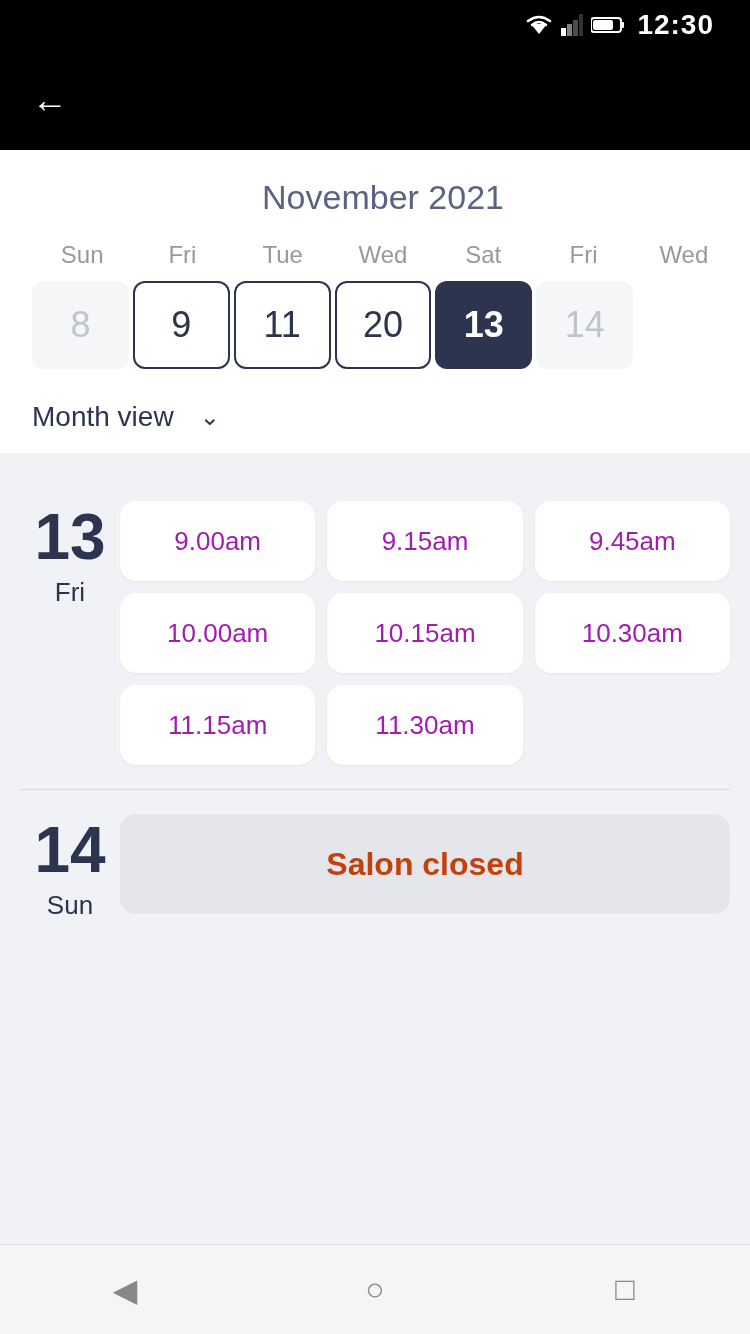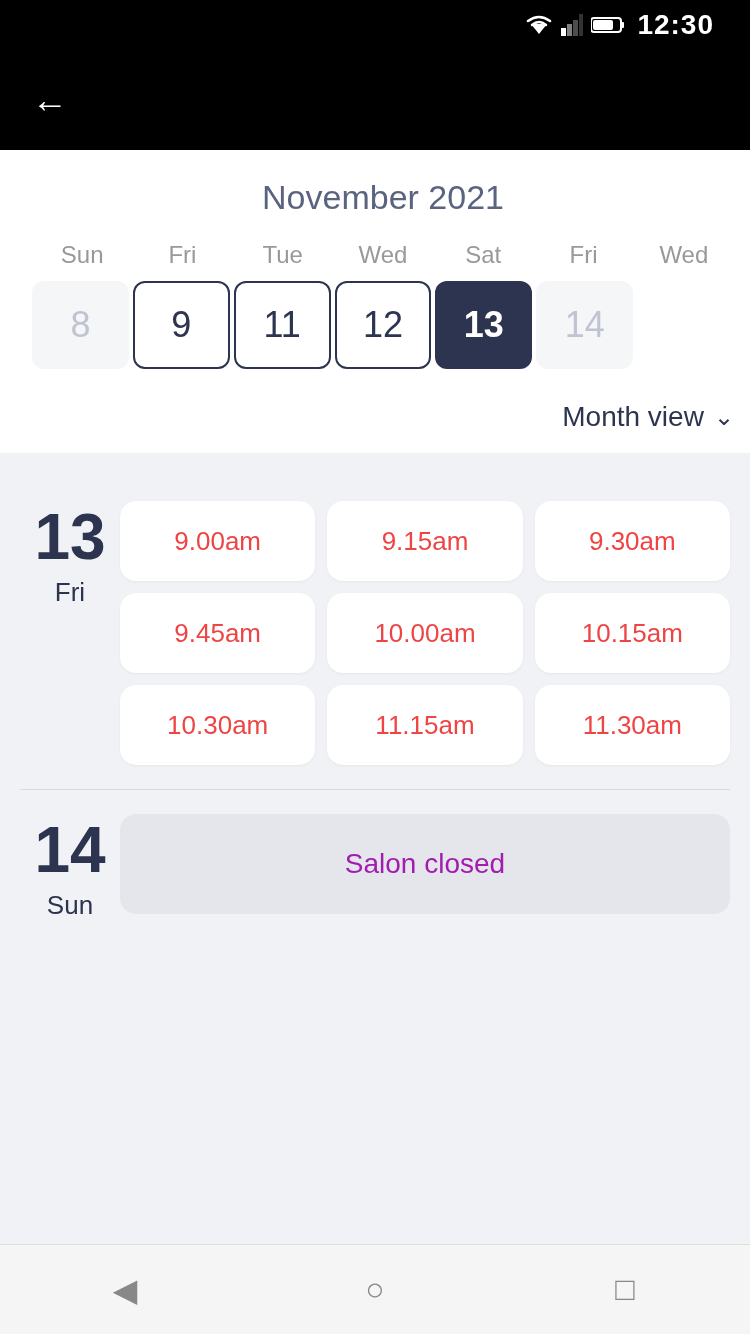--- a/index.html
+++ b/index.html
@@ -106,23 +106,23 @@
     .calendar-day.selected {
       background: #2d3450;
       color: #fff;
       font-weight: 700;
     }
 
     
     .month-view-toggle {
       display: flex;
       align-items: center;
-      justify-content: flex-end;
+      justify-content: flex-start;
       padding: 16px 0 20px 0;
-      gap: 10px;
+      gap: 26px;
       cursor: pointer;
     }
     .month-view-label {
       font-size: 28px;
       color: #2d3450;
     }
     .chevron-down {
       font-size: 24px;
       color: #2d3450;
     }
@@ -152,21 +152,21 @@
     }
     .timeslot-btn {
       background: #fff;
       border: none;
       border-radius: 16px;
       height: 80px;
       display: flex;
       align-items: center;
       justify-content: center;
       font-size: 26px;
-      color: #ef4444;
+      color: #a21caf;
       cursor: pointer;
       box-shadow: 0 1px 3px rgba(0,0,0,0.05);
     }
     .day-row {
       display: flex;
       align-items: flex-start;
       gap: 0;
       padding: 24px 0;
     }
     .day-col {
@@ -191,22 +191,23 @@
     
     .salon-closed-box {
       background: #e4e6ec;
       border-radius: 16px;
       height: 100px;
       display: flex;
       align-items: center;
       justify-content: center;
     }
     .salon-closed-text {
-      font-size: 28px;
-      color: #a21caf;
+      font-size: 32px;
+      color: #c2410c;
+      font-weight: bold;
     }
 
     
     .bottom-nav {
       position: fixed;
       bottom: 0;
       left: 0;
       width: 750px;
       height: 90px;
       background: #f5f5f5;
@@ -271,42 +272,41 @@
     <span class="calendar-weekday">Tue</span>
     <span class="calendar-weekday">Wed</span>
     <span class="calendar-weekday">Sat</span>
     <span class="calendar-weekday">Fri</span>
     <span class="calendar-weekday">Wed</span>
   </div>
   <div class="calendar-days">
     <div class="calendar-day inactive">8</div>
     <div class="calendar-day has-border">9</div>
     <div class="calendar-day has-border">11</div>
-    <div class="calendar-day has-border">12</div>
+    <div class="calendar-day has-border">20</div>
     <div class="calendar-day selected">13</div>
     <div class="calendar-day inactive">14</div>
   </div>
   <div class="month-view-toggle">
     <span class="month-view-label">Month view</span>
     <span class="chevron-down">⌄</span>
   </div>
 </div>
 
 <div class="timeslots-section">
 
   <div class="day-row">
     <div class="day-col">
       <span class="day-number">13</span>
       <span class="day-name">Fri</span>
     </div>
     <div class="timeslots-col">
       <div class="timeslots-grid">
         <button class="timeslot-btn">9.00am</button>
         <button class="timeslot-btn">9.15am</button>
-        <button class="timeslot-btn">9.30am</button>
         <button class="timeslot-btn">9.45am</button>
         <button class="timeslot-btn">10.00am</button>
         <button class="timeslot-btn">10.15am</button>
         <button class="timeslot-btn">10.30am</button>
         <button class="timeslot-btn">11.15am</button>
         <button class="timeslot-btn">11.30am</button>
       </div>
     </div>
   </div>
 

